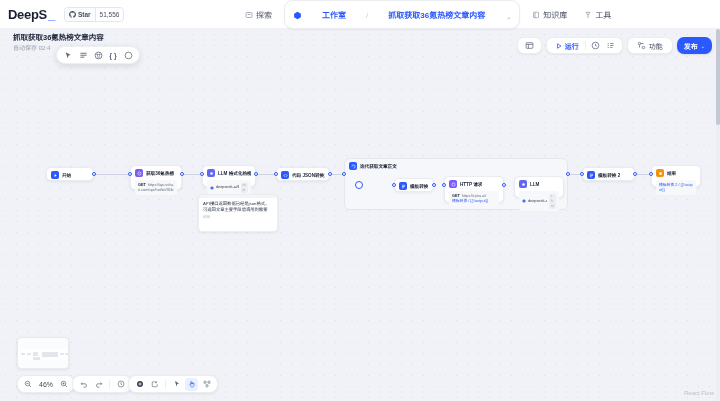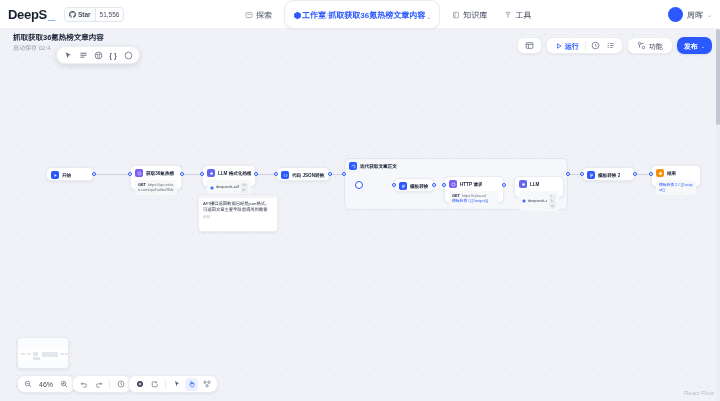--- a/index.html
+++ b/index.html
@@ -35,21 +35,21 @@
   .nav-center {
     position: absolute; left: 238px; top: 0; height: 29px;
     display: flex; align-items: center; gap: 3px;
   }
   .nav-item {
     display: flex; align-items: center; gap: 3px; padding: 3px 7px;
     border-radius: 7px; font-size: 8px; color: #495163; cursor: pointer;
   }
   .nav-item .ni { width: 8px; height: 8px; display: block; opacity: .75; }
   .breadcrumb-pill {
-    display: flex; align-items: flex-end; gap: 0;
+    display: flex; align-items: flex-end; gap: 20px;
     background: #ffffff; border: 1px solid #eaecf0; border-radius: 9px;
     padding: 8px 8px; box-shadow: 0 1px 2px rgba(16,24,40,.05);
     margin: 0 2px;
   }
   .bc-link { font-size: 8px; color: #2b59ff; font-weight: bold; cursor: pointer; }
   .bc-sep { font-size: 8px; color: #c4c9d4; }
   .bc-current { font-size: 8px; color: #2b59ff; font-weight: bold; cursor: pointer; }
   .bc-caret { font-size: 6px; color: #98a2b3; margin-left: 1px; }
   .cube-ico { width: 9px; height: 9px; display:block; }
 
@@ -255,25 +255,20 @@
       </div>
 
       <div class="nav-item">
         <svg class="ni" viewBox="0 0 16 16" fill="none" stroke="#667085" stroke-width="1.4">
             <path d="M8 9v5M4 2.5h8l-4 6z"></path>
           </svg>
         <span>工具</span>
       </div>
     </div>
 
-    <div class="user-zone">
-      <div class="avatar"></div>
-      <span class="user-name">周晖</span>
-      <span class="user-caret">⌄</span>
-    </div>
   </div>
 
   <div class="title-block">
     <div class="wf-title">抓取获取36氪热榜文章内容</div>
     <div class="wf-sub">自动保存 02:4</div>
   </div>
 
   <div class="node-toolbar">
     <div class="tb-btn">
       <svg viewBox="0 0 16 16" fill="#5a6479">

